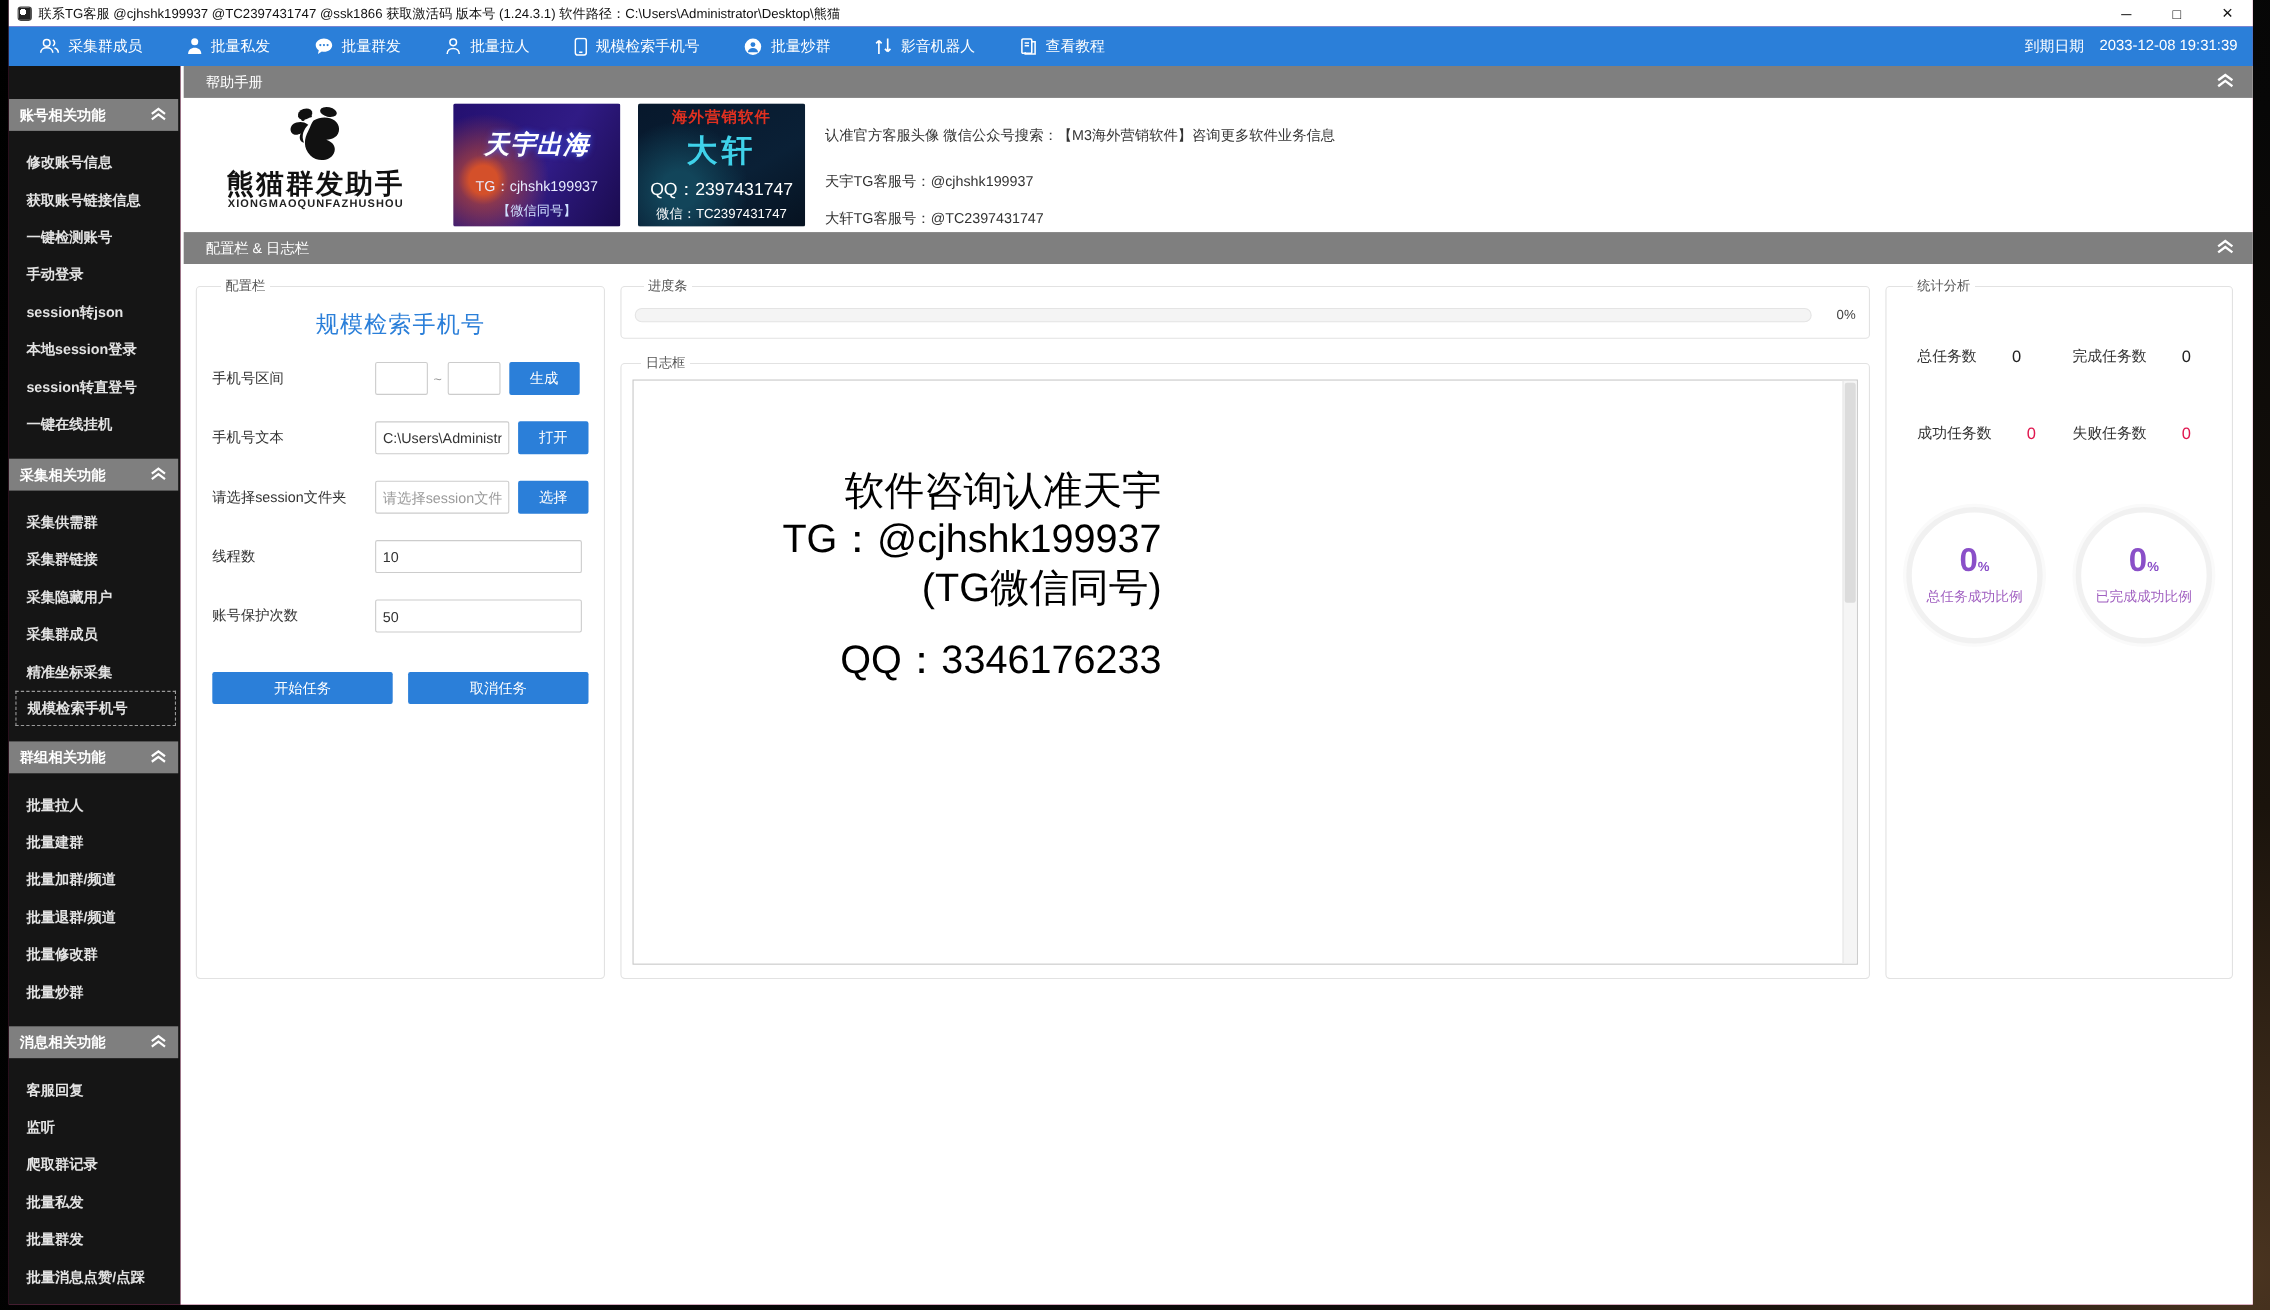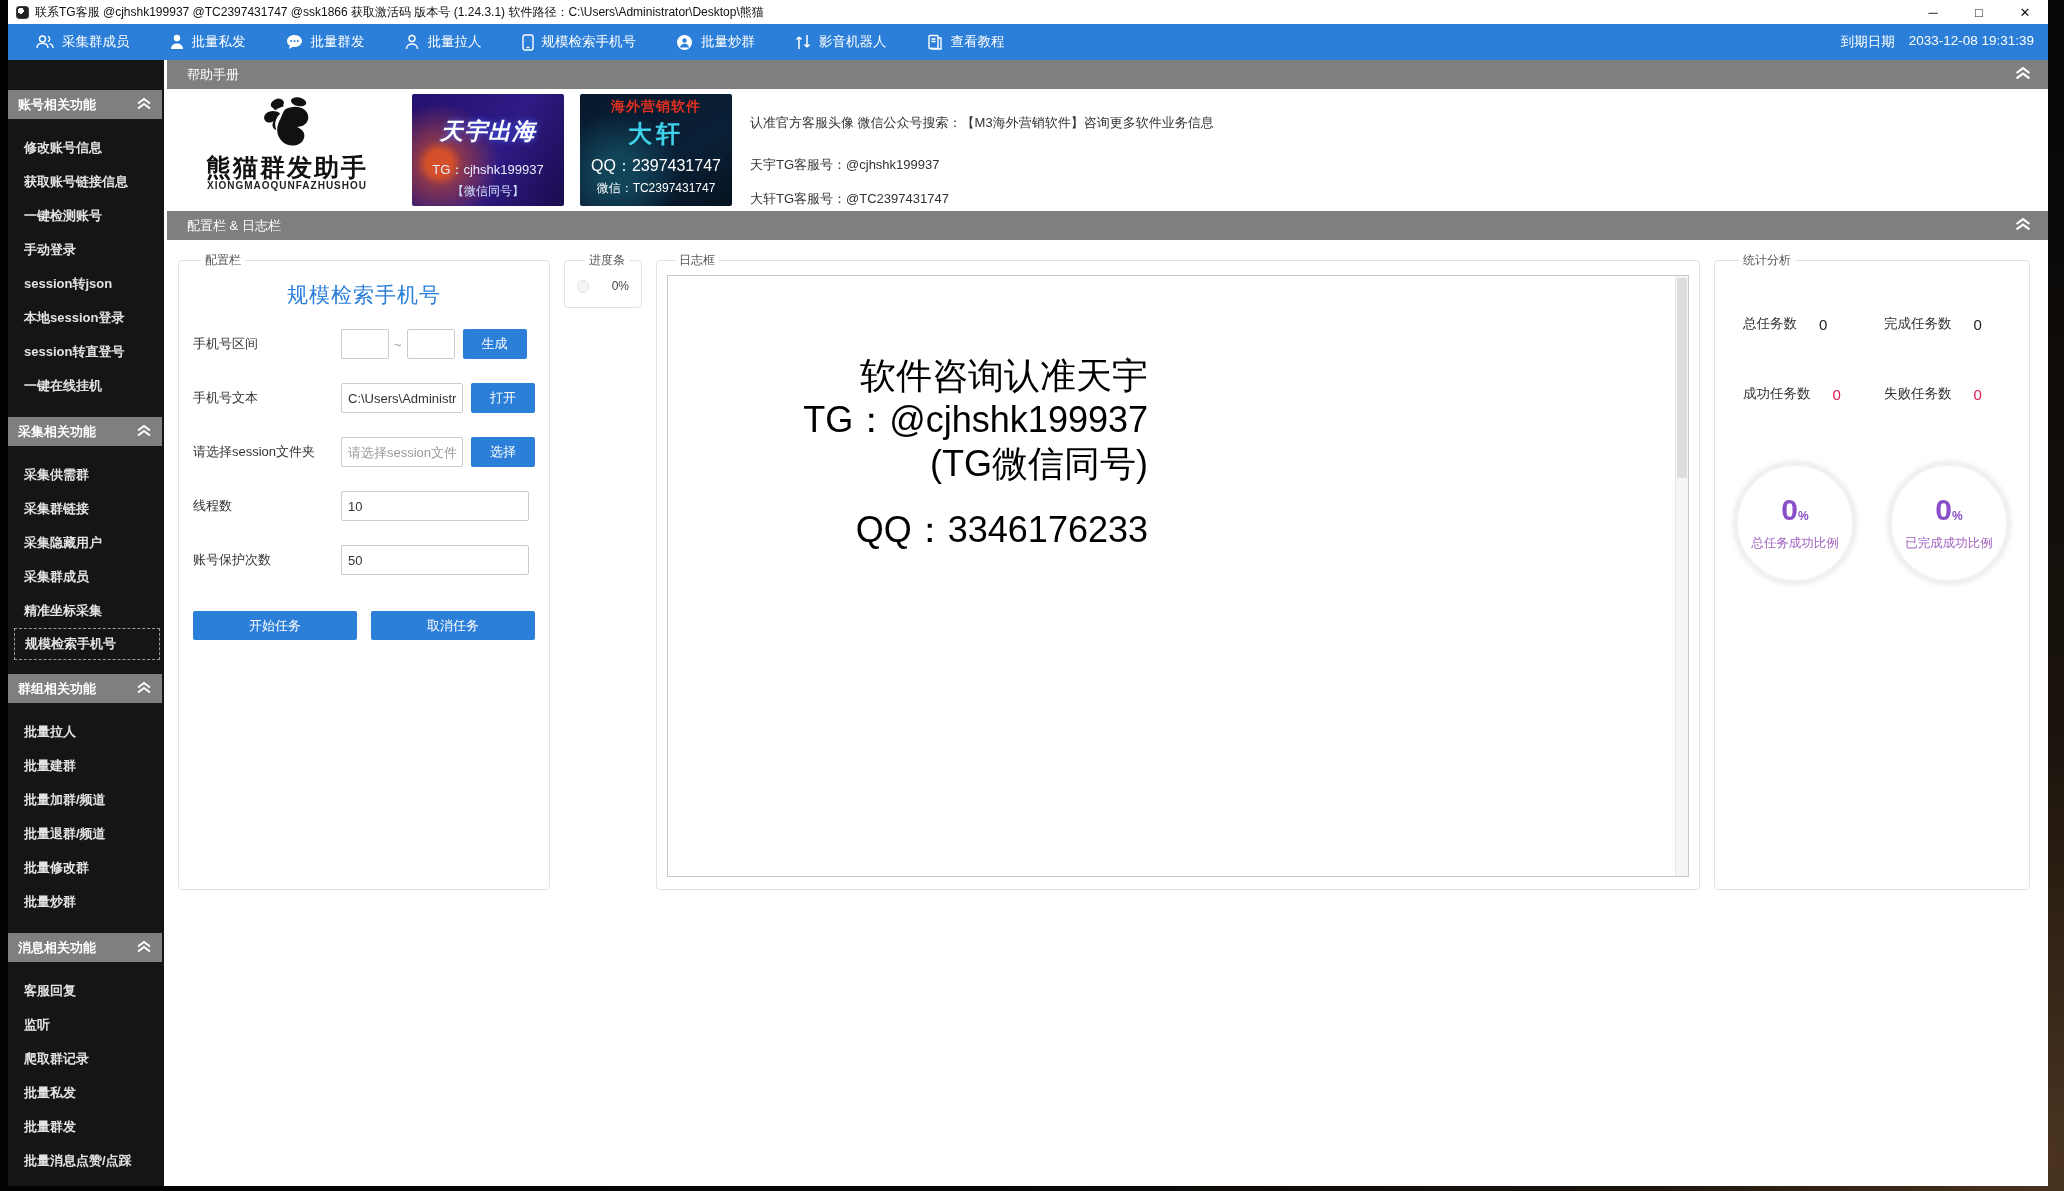--- a/index.html
+++ b/index.html
@@ -49,21 +49,21 @@
   .banner { width:152px; height:112px; border-radius:2px; margin-left:16px; position:relative; overflow:hidden;
     display:flex; flex-direction:column; align-items:center; color:#fff; flex:0 0 auto; }
   .banner1 { background: radial-gradient(circle at 18% 62%, #d4502a 0 9%, rgba(212,80,42,.55) 16%, rgba(60,30,120,0) 42%),
                          linear-gradient(120deg, #241070 0%, #301b85 55%, #1a0b4e 100%); }
   .banner1 .t1 { font-size:23px; font-weight:bold; font-style:italic; margin-top:22px; text-shadow:0 0 6px #4466ff; letter-spacing:1px;}
   .banner1 .t2 { font-size:13px; margin-top:14px; color:#e8ecff; }
   .banner1 .t3 { font-size:12px; margin-top:4px; color:#cfe0ff; }
   .banner2 { background: radial-gradient(circle at 25% 70%, #12455a 0 12%, rgba(10,40,60,0) 45%),
                          linear-gradient(150deg, #07182c 0%, #0a2036 60%, #061220 100%); }
   .banner2 .t0 { font-size:14px; font-weight:bold; color:#e03020; margin-top:4px; letter-spacing:1px;}
-  .banner2 .t1 { font-size:24px; font-weight:bold; color:#3fd2ea; margin-top:2px; letter-spacing:4px;font-family:Liberation Mono, monospace;}
+  .banner2 .t1 { font-size:28px; font-weight:bold; color:#3fd2ea; margin-top:2px; letter-spacing:4px;font-family:Liberation Mono, monospace;}
   .banner2 .t2 { font-size:16px; font-weight:normal; margin-top:6px; }
   .banner2 .t3 { font-size:12px; margin-top:3px; }
   .headinfo { padding:20px 0 0 18px; font-size:13px; color:#333; }
   .headinfo .l1 { margin-bottom:24px; }
   .headinfo .l2 { margin-bottom:16px; }
 
   
   .panels { display:flex; padding:12px 18px 0 14px; gap:14px; height:650px; flex:0 0 auto; }
   fieldset { border:1px solid #e2e2e2; border-radius:4px; background:#fff; }
   legend { font-size:12px; color:#555; padding:0 4px; margin-left:8px; }
@@ -77,36 +77,36 @@
   .tin::placeholder { color:#9a9a9a; }
   .tin.small { width:48px; }
   .tilde { color:#999; margin:0 5px; font-size:13px; }
   .tin.mid { width:122px; }
   .tin.wide { width:188px; }
   .btn { background:#2b7fd9; border:none; color:#fff; font-size:13px; height:30px; width:64px; border-radius:2px;
     margin-left:8px; font-family:inherit; }
   .actions { display:flex; gap:14px; margin-top:12px; }
   .btn.big { flex:1; height:29px; width:auto; margin:0; }
 
-  .midcol { flex:1; display:flex; gap:14px; min-width:0; }
+  .midcol { flex:1; display:flex; flex-direction:column; gap:14px; min-width:0; }
   .progressfs { height:56px; padding:4px 12px 0 12px; flex:0 0 auto; }
   .prow { display:flex; align-items:center; height:26px; }
   .ptrack { flex:1; height:13px; background:#f4f4f4; border:1px solid #e4e4e4; border-radius:7px; overflow:hidden;}
   .pfill { height:100%; width:0%; background:#2b7fd9; }
   .ppct { font-size:12px; color:#444; margin-left:12px; width:28px; text-align:right; flex:0 0 auto;}
   .logfs { flex:1; padding:6px 10px 12px 10px; display:flex; }
   .logbox { flex:1; border:1px solid #c8c8c8; position:relative; background:#fff; overflow:hidden; }
   .logtext { margin:78px 0 0 128px; width:352px; text-align:right; font-size:36px; color:#000; line-height:44px; }
   .logtext .gap { height:22px; }
   .vscroll { position:absolute; top:0; right:0; bottom:0; width:13px; background:#f5f5f5; border-left:1px solid #e6e6e6; }
   .vthumb { position:absolute; top:2px; left:1px; right:1px; height:200px; background:#dcdcdc; border-radius:2px;}
 
   .stats { width:316px; padding:6px 16px; flex:0 0 auto; }
   .statgrid { display:grid; grid-template-columns:1fr 1fr; row-gap:52px; margin-top:40px; }
-  .stat { display:flex; align-items:center; justify-content:flex-start; gap:22px; padding-left:12px;}
+  .stat { display:flex; align-items:center; justify-content:flex-start; gap:32px; padding-left:12px;}
   .stat .sl { font-size:13.5px; color:#333; }
   .stat .sv { font-size:15px; color:#222; }
   .stat .sv.red { color:#e0174f; }
   .rings { display:flex; justify-content:space-between; margin-top:58px; padding:0 2px; }
   .ring { width:124px; height:124px; border-radius:50%; border:5px solid #f1f1f1; display:flex; flex-direction:column;
     align-items:center; justify-content:center; background:#fff; box-shadow:0 0 0 3px #fafafa; }
   .ring .rv { color:#8a4fc8; font-size:30px; font-weight:bold; line-height:30px;}
   .ring .rv .u { font-size:12px; font-weight:bold; }
   .ring .rl { color:#a05fc0; font-size:12.5px; margin-top:4px; }
 </style>

